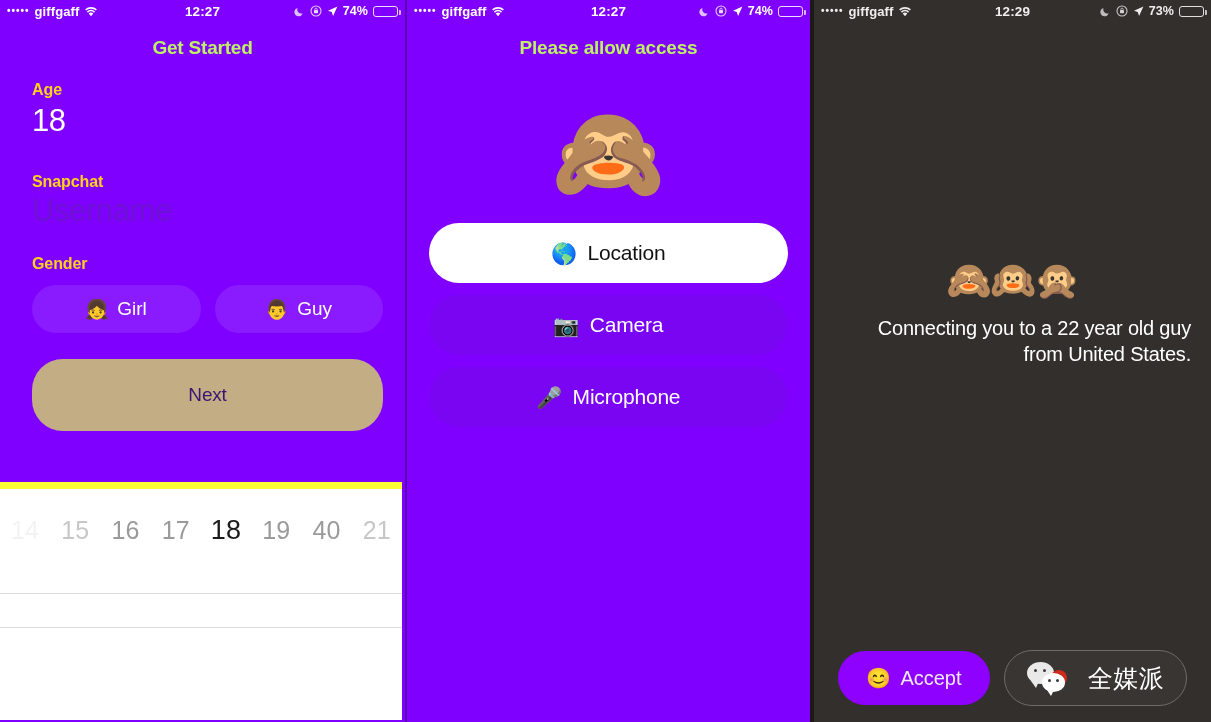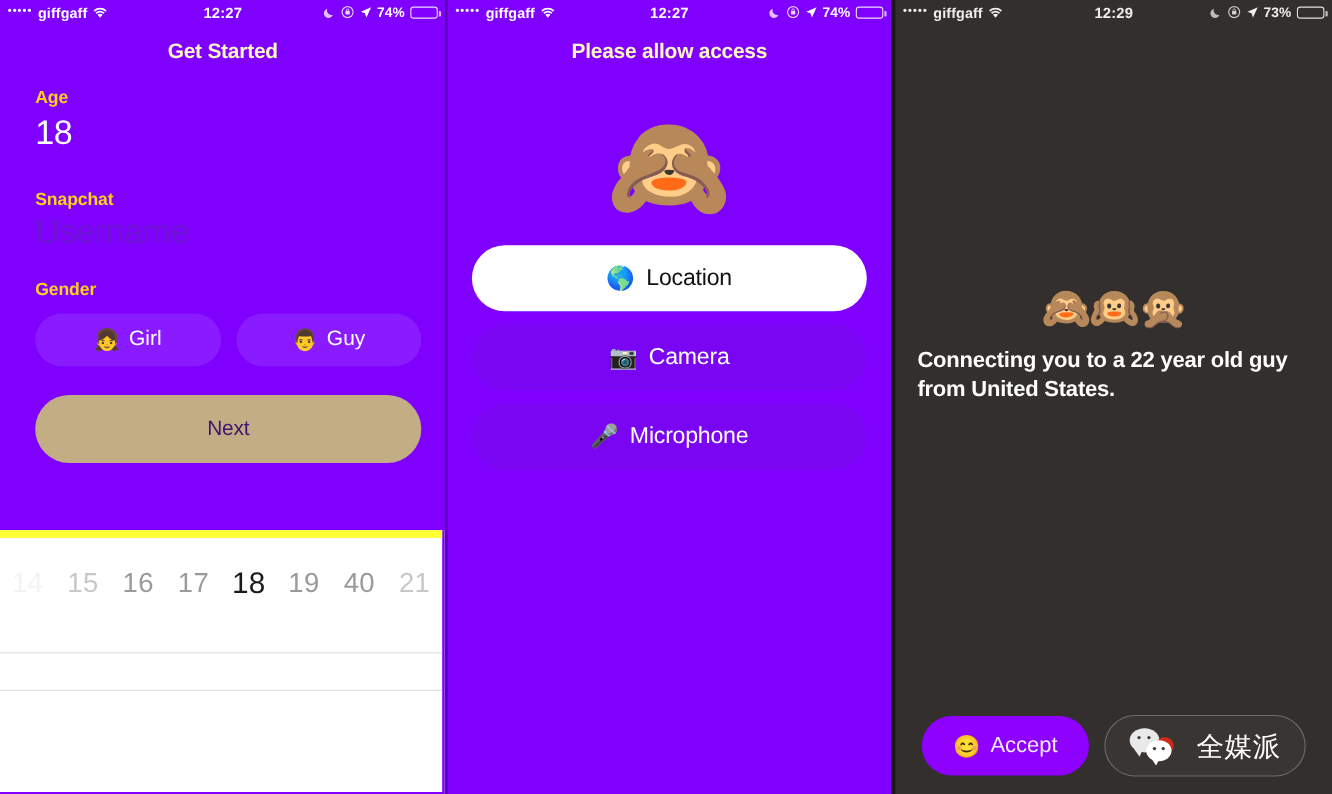--- a/index.html
+++ b/index.html
@@ -37,21 +37,21 @@
   .battery::after {
     content: ""; position: absolute; right: -3.5px; top: 3px;
     width: 2px; height: 5px; background: rgba(255,255,255,.7);
     border-radius: 0 1px 1px 0;
   }
   .battery-fill { height: 100%; background: #fff; border-radius: 1px; }
   .pct { font-size: 12.5px; font-weight: bold; }
 
   
   .page-header {
-    text-align: center; color: #fef9c3; font-size: 19px; font-weight: bold;
+    text-align: center; color: #bef264; font-size: 19px; font-weight: bold;
     margin-top: 15px; letter-spacing: -0.2px;
   }
 
   
   .form { padding: 22px 22px 0 32px; }
   .field-label {
     color: #FFD11A; font-size: 16px; font-weight: bold; letter-spacing: -0.1px;
   }
   .field-value {
     color: #ffffff; font-size: 31px; font-weight: 400; margin-top: 4px;
@@ -66,21 +66,21 @@
 
   .gender-row { display: flex; gap: 14px; margin-top: 12px; }
   .gender-pill {
     flex: 1; height: 48px; border-radius: 24px; background: #8A1AFF;
     display: flex; align-items: center; justify-content: center; gap: 8px;
     color: #fff; font-size: 19px;
   }
   .emoji { font-size: 19px; line-height: 1; }
 
   .next-btn {
-    margin-top: 26px; height: 62px; border-radius: 31px; background: #C3AD85;
+    margin-top: 26px; height: 72px; border-radius: 31px; background: #C3AD85;
     display: flex; align-items: center; justify-content: center;
     color: #3b1670; font-size: 19px; letter-spacing: -0.2px;
   }
 
   
   .picker {
     position: absolute; left: 0; right: 1px; bottom: 0; height: 240px;
     background: #ffffff; border-right: 2px solid #8000FF;
     border-bottom: 2px solid #8000FF;
   }
@@ -116,21 +116,21 @@
   .perm-btn.granted { background: #ffffff; color: #111; }
   .perm-btn.pending { background: #7A05F2; color: #ffffff; }
   .perm-emoji { font-size: 21px; line-height: 1; }
 
   
   .monkeys-row {
     text-align: center; font-size: 37px; line-height: 1; margin-top: 240px;
     letter-spacing: -2px;
   }
   .connect-text {
-    text-align: left; color: #ffffff; font-size: 20px; font-weight: bold;
+    text-align: right; color: #ffffff; font-size: 20px; font-weight: normal;
     line-height: 1.3; margin-top: 16px; padding: 0 20px; letter-spacing: -0.2px;
   }
   .bottom-bar {
     position: absolute; left: 0; right: 0; bottom: 16px;
     display: flex; align-items: center; padding: 0 24px; gap: 14px;
   }
   .accept-btn {
     height: 54px; border-radius: 27px; background: #8E00FF; flex: 0 0 152px;
     display: flex; align-items: center; justify-content: center; gap: 9px;
     color: #f3e9ff; font-size: 20px;

